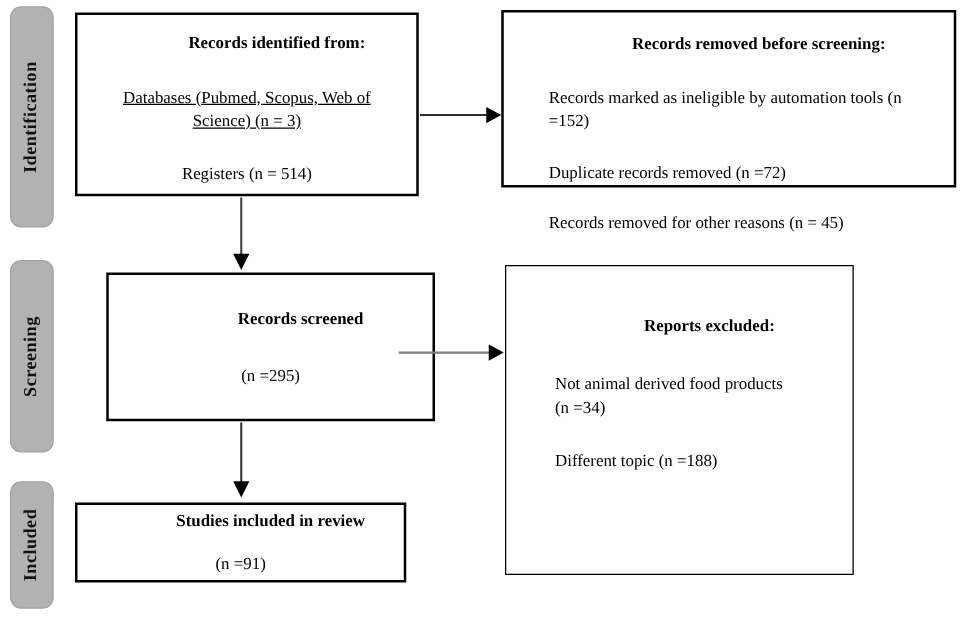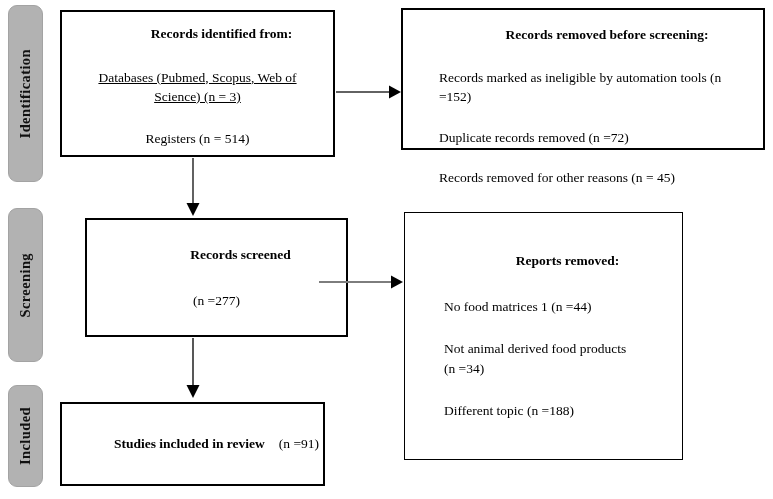--- a/index.html
+++ b/index.html
@@ -51,21 +51,21 @@
   #box-identified .line-databases { max-width: 205px; margin: 0 auto 22px auto; text-decoration: underline; }
   #box-removed    { left: 401px; top: 8px;   width: 364px; height: 142px; padding-top: 15px; }
   #box-removed .title { margin-bottom: 23px; }
   #box-removed .items { padding-left: 36px; padding-right: 36px; }
   #box-removed .item { margin-bottom: 21px; max-width: 292px; }
   #box-screened   { left: 57px;  top: 218px; width: 263px; height: 119px; border-width: 2.5px; display: flex; flex-direction: column; align-items: center; justify-content: center; gap: 26px; text-align: center; margin-left: 28px; }
   #box-excluded   { left: 404px; top: 212px; width: 279px; height: 248px; border-width: 1.5px; padding-top: 38px; }
   #box-excluded .title { margin-bottom: 26px; }
   #box-excluded .items { padding-left: 39px; }
   #box-excluded .item { margin-bottom: 23px; max-width: 192px; }
-  #box-included   { left: 60px;  top: 402px; width: 265px; height: 84px; border-width: 2.5px; display: flex; flex-direction: row; align-items: center; justify-content: center; gap: 14px; text-align: center; }
+  #box-included   { left: 60px;  top: 402px; width: 265px; height: 64px; border-width: 2.5px; display: flex; flex-direction: column; align-items: center; justify-content: center; gap: 14px; text-align: center; }
   
   .arrows {
     position: absolute;
     left: 0; top: 0;
     width: 773px; height: 499px;
     pointer-events: none;
   }
 </style>
 </head>
 <body>
@@ -92,27 +92,26 @@
     <div class="title">Records removed before screening:</div>
     <div class="items">
       <div class="item">Records marked as ineligible by automation tools (n =152)</div>
       <div class="item">Duplicate records removed (n =72)</div>
       <div class="item">Records removed for other reasons (n = 45)</div>
     </div>
   </div>
 
   <div class="fbox" id="box-screened">
     <div class="title">Records screened</div>
-    <div class="count">(n =277)</div>
+    <div class="count">(n =295)</div>
   </div>
 
   <div class="fbox" id="box-excluded">
-    <div class="title">Reports removed:</div>
+    <div class="title">Reports excluded:</div>
     <div class="items">
-      <div class="item">No food matrices 1 (n =44)</div>
       <div class="item">Not animal derived food products (n =34)</div>
       <div class="item">Different topic (n =188)</div>
     </div>
   </div>
 
   <div class="fbox" id="box-included">
     <div class="title">Studies included in review</div>
     <div class="count">(n =91)</div>
   </div>
 

